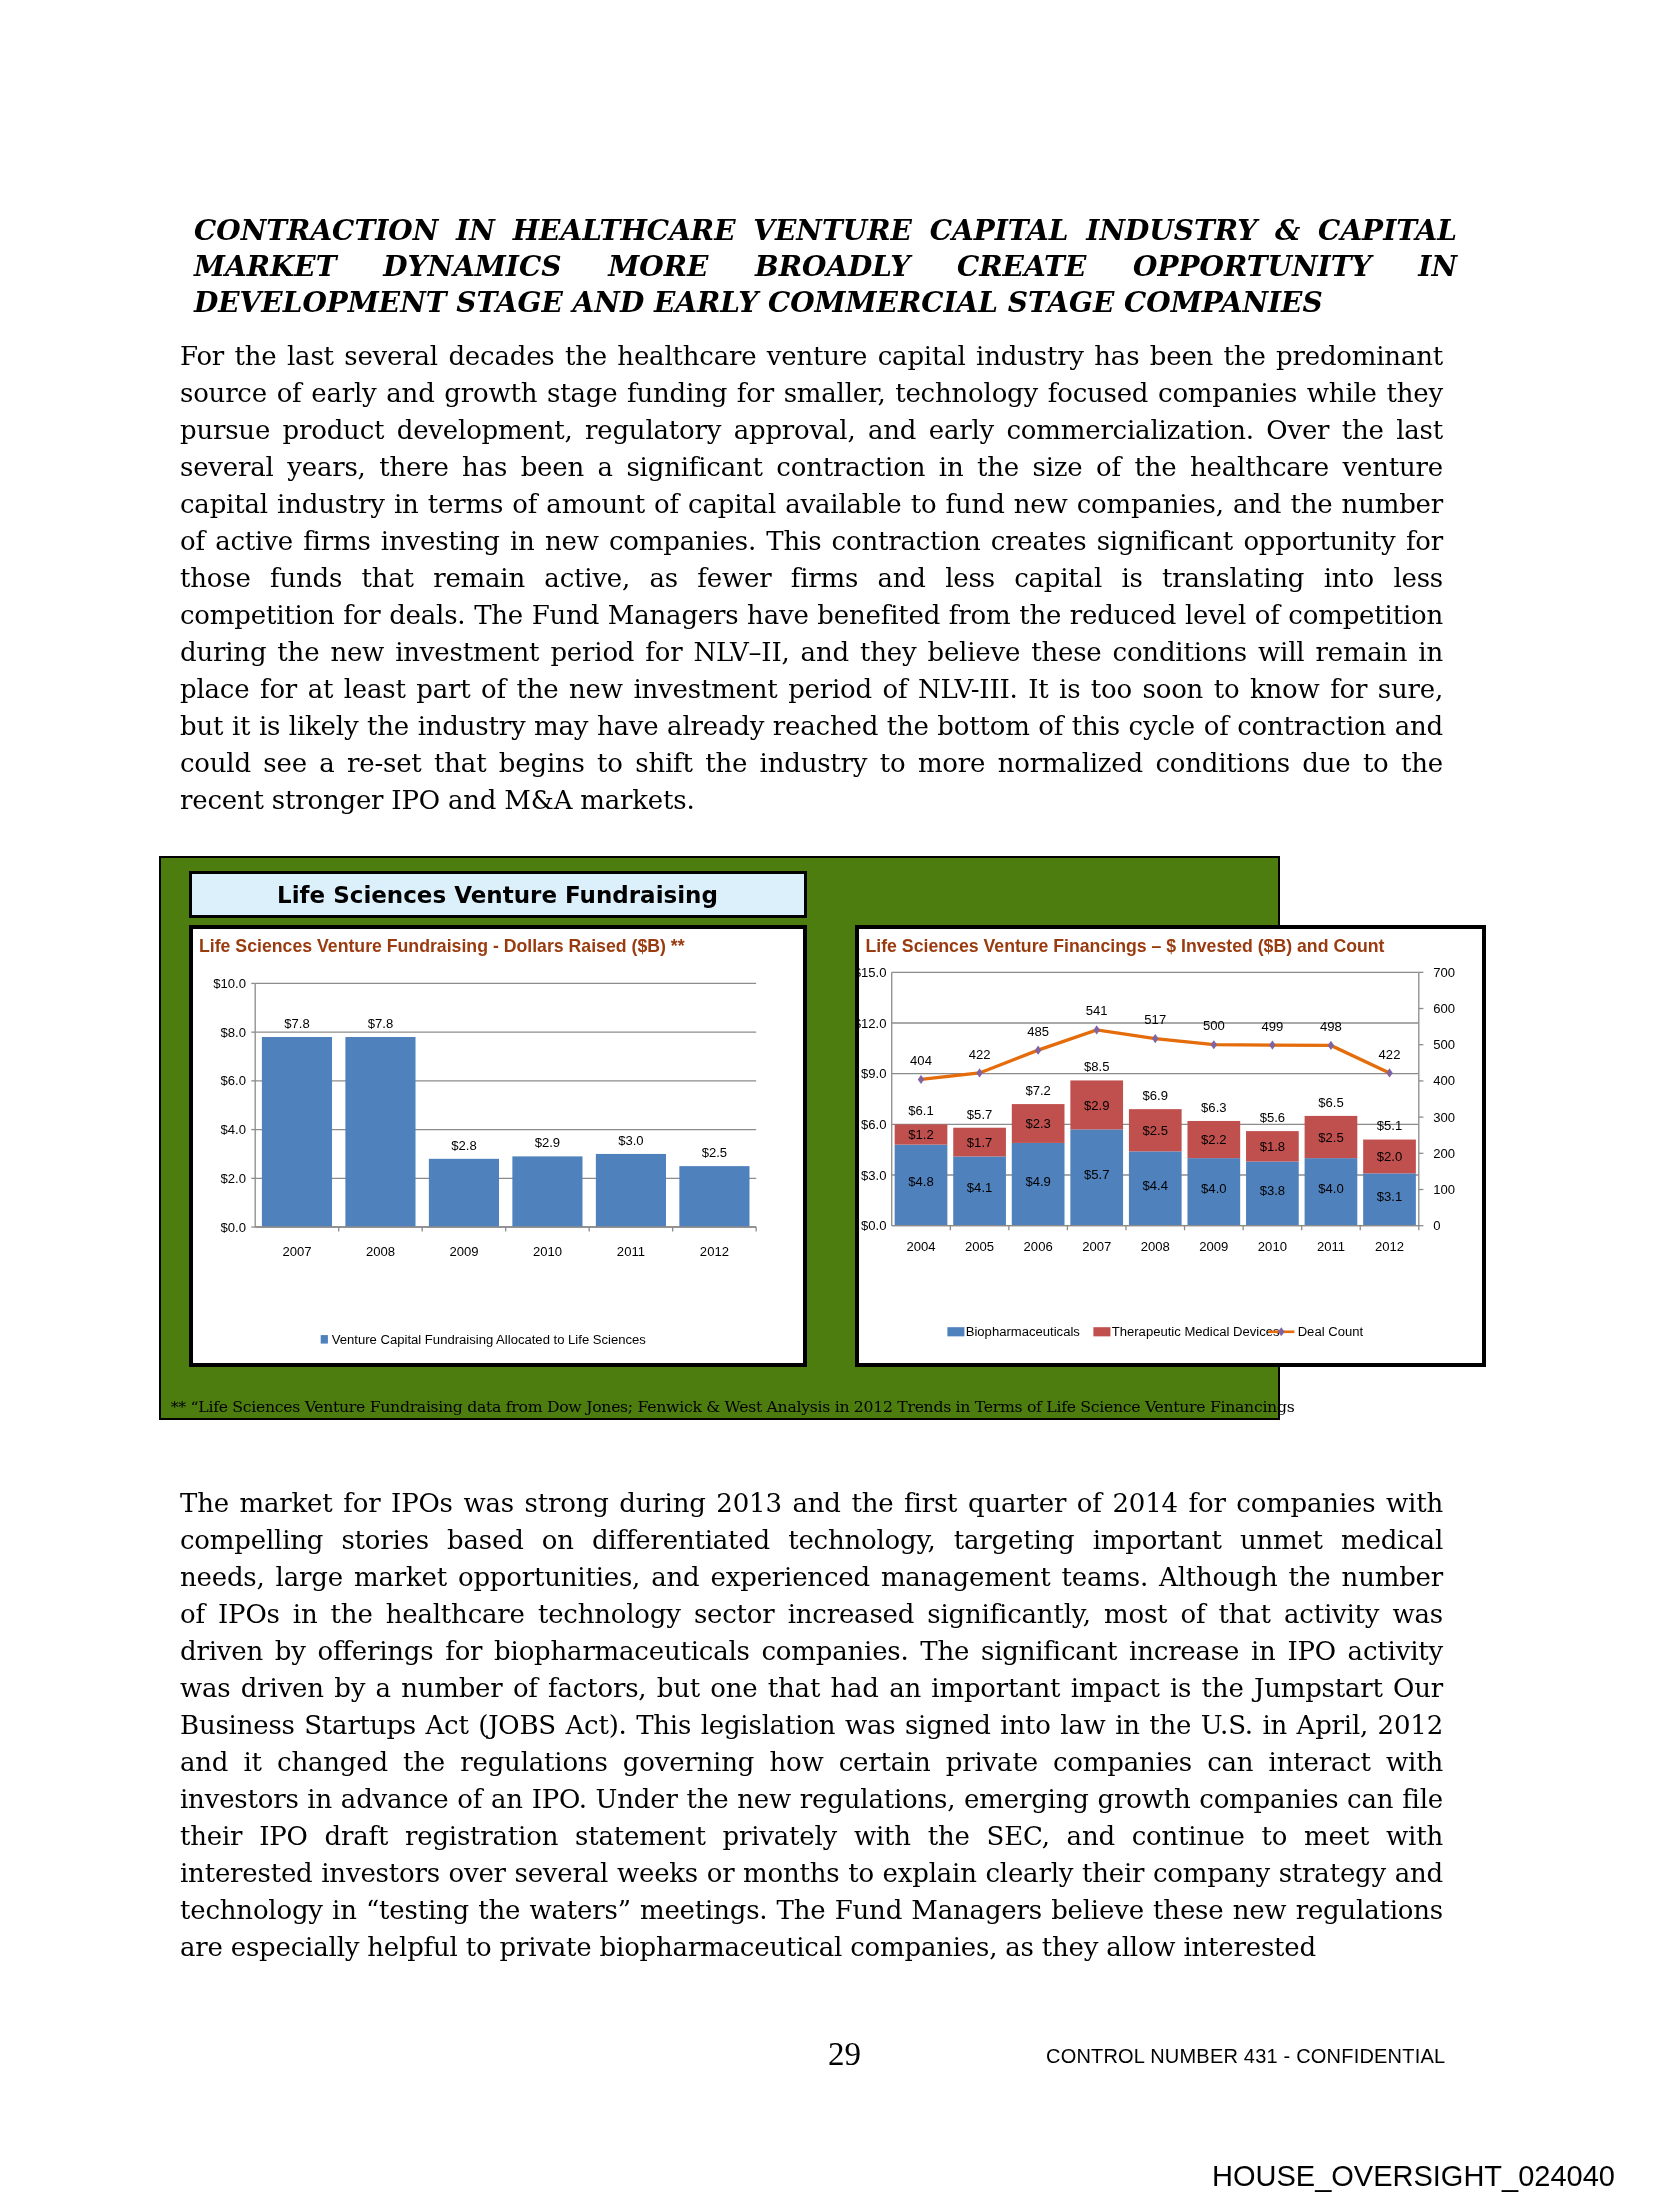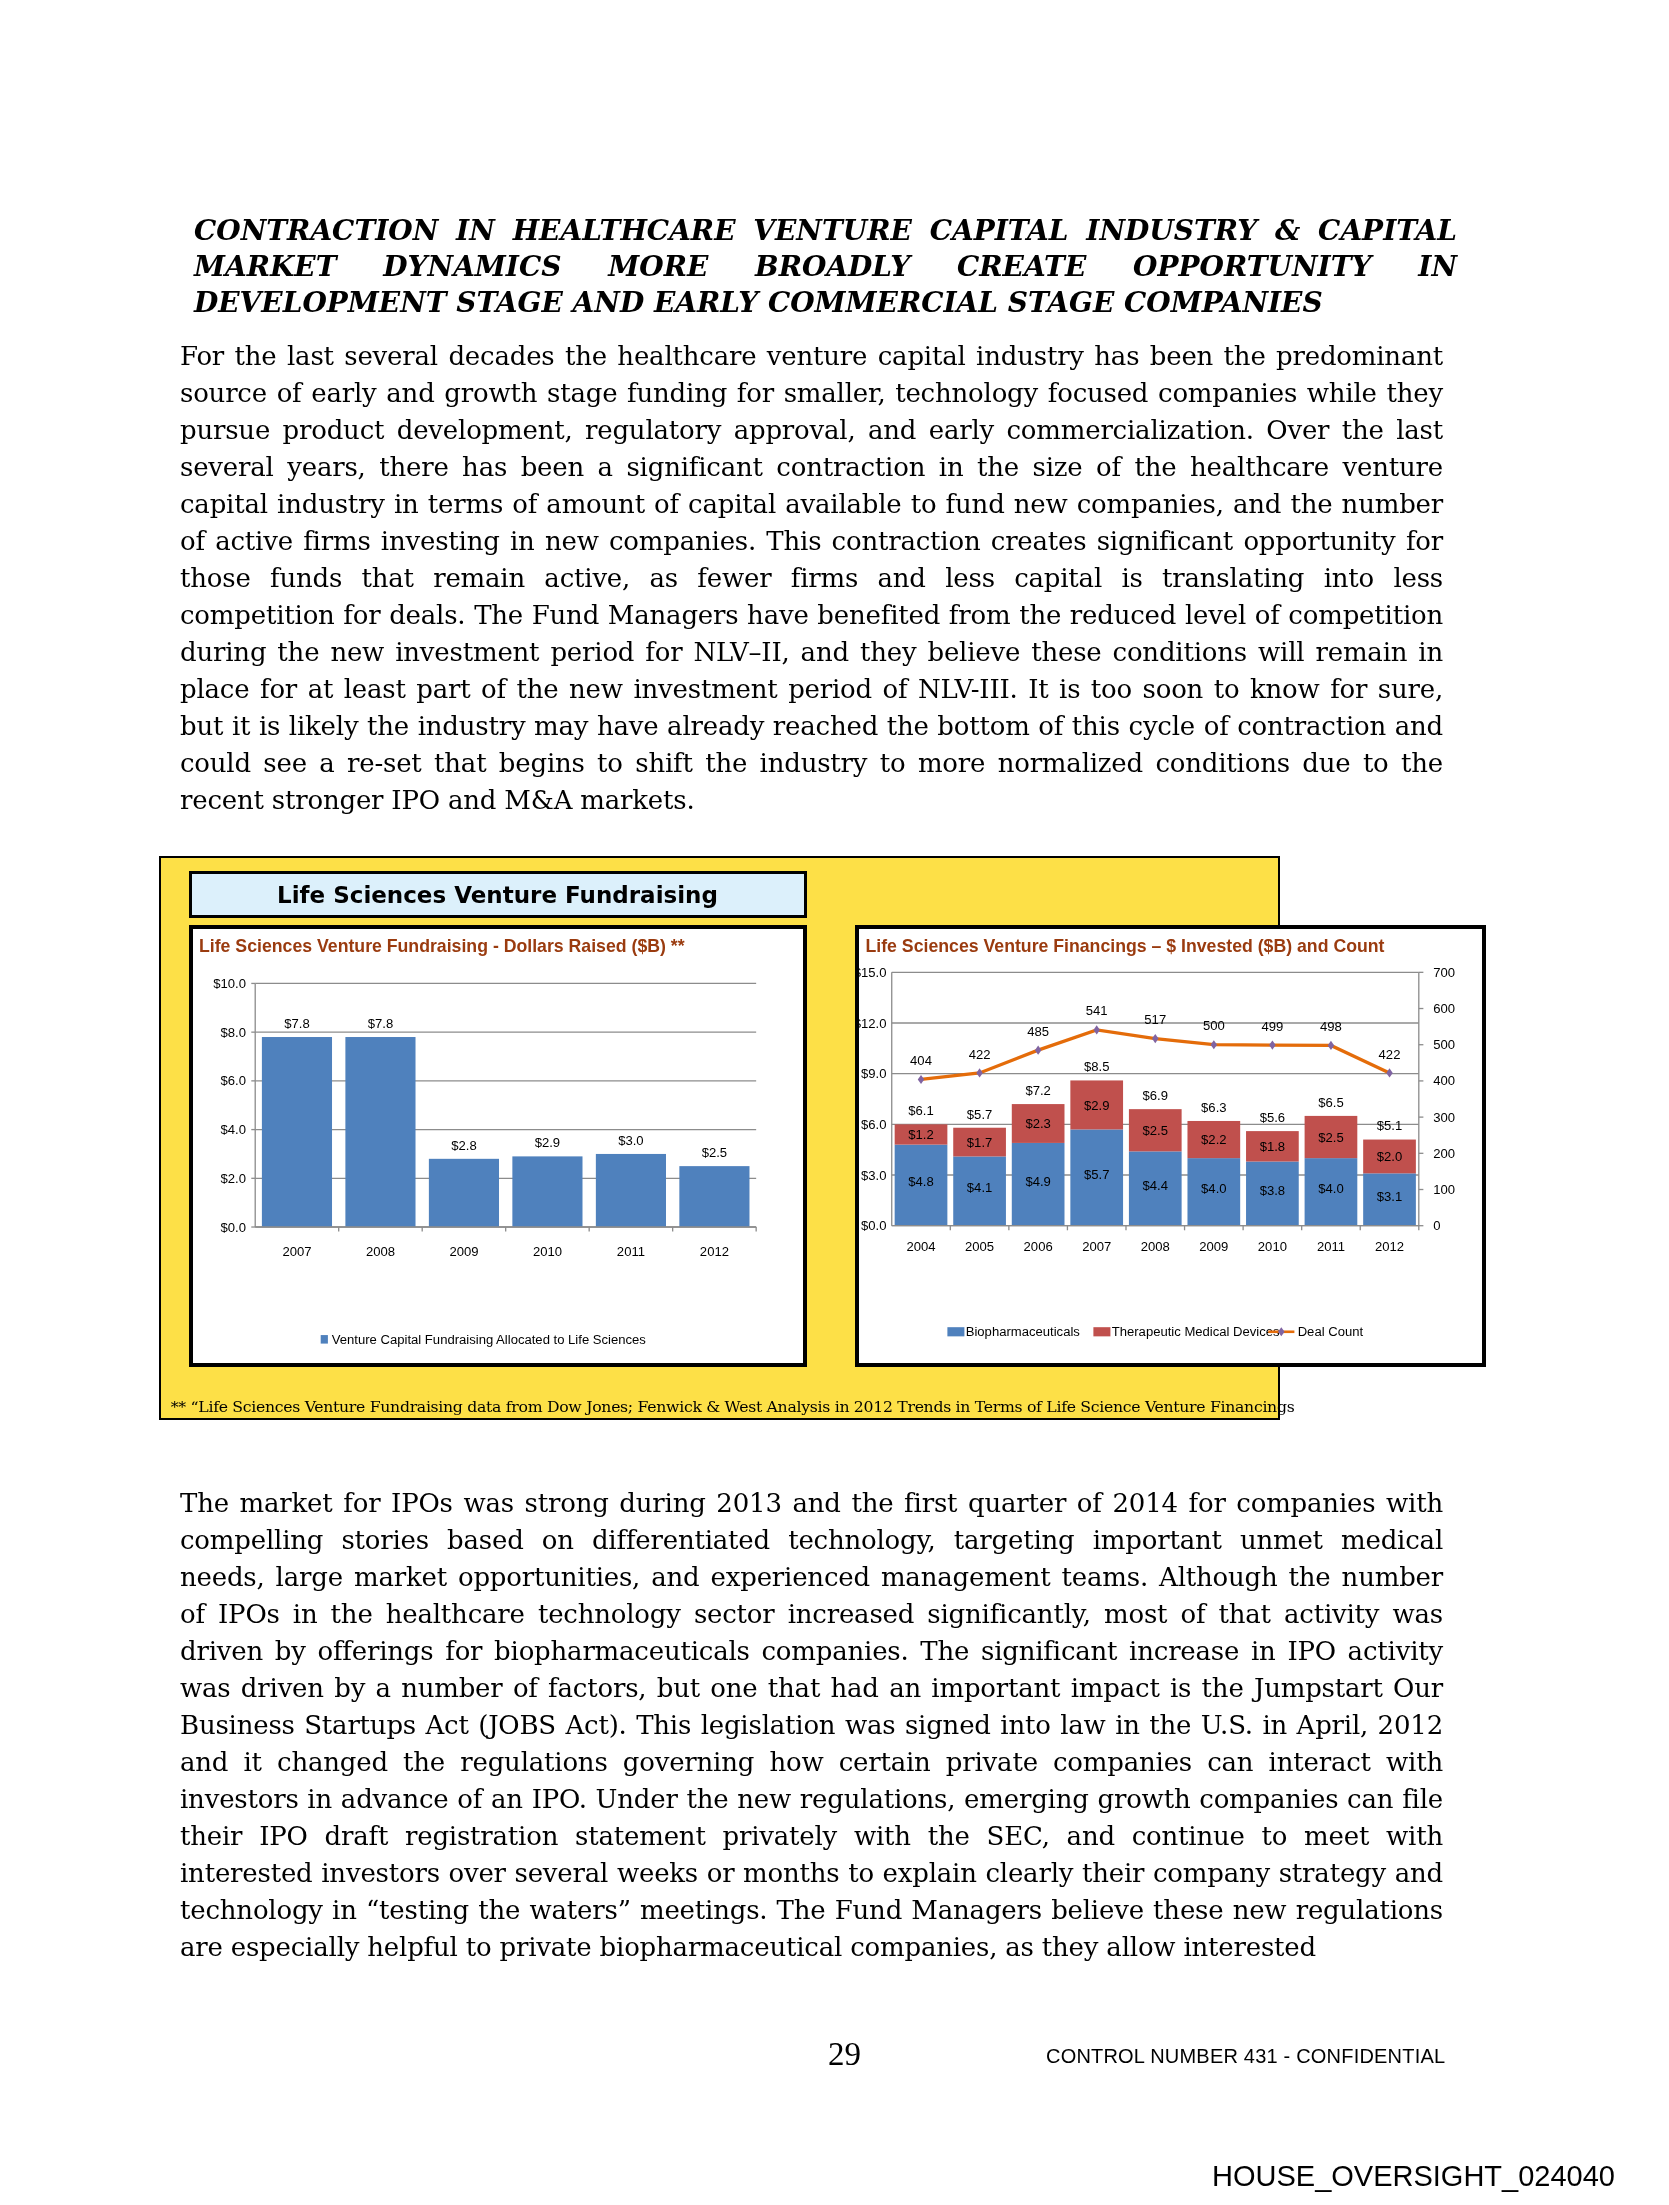--- a/index.html
+++ b/index.html
@@ -1,21 +1,21 @@
 <!DOCTYPE html>
 <html style="font-size:10.5px"><head>
 <meta charset="utf-8">
 <style>
   html, body { margin:0; padding:0; background:#ffffff; }
   body { width:1669px; height:2205px; position:relative; overflow:hidden; font-family:"DejaVu Serif", serif; color:#000; }
   .heading { position:absolute; left:194px; top:194px; width:1263px; font-family:"DejaVu Serif", serif; font-style:italic; font-weight:bold; font-size:28px; line-height:36px; text-align:justify; text-align-last:left;margin-top:19px; }
   .para { position:absolute; left:180px; width:1263px; font-size:26px; line-height:37px; text-align:justify; letter-spacing:-0.2px; }
   .para1 { top:338px; }
   .para2 { top:1455px;margin-top:30px; }
-  .chart-frame { position:absolute; left:159px; top:856px; width:1121px; height:564px; border:2px solid #000; box-sizing:border-box; background:#fde047; }
+  .chart-frame { position:absolute; left:159px; top:856px; width:1121px; height:564px; border:2px solid #000; box-sizing:border-box; background:#4d7c0f; }
   .banner { position:absolute; height:47px; background:#dcf0fb; border:3.3px solid #000; box-sizing:border-box; font-family:"DejaVu Sans", sans-serif; font-weight:bold; font-size:23px; display:flex; align-items:center; justify-content:center; }
   .banner-left { left:27.5px; top:13px; width:618px; }
   .banner-right { left:694px; top:13px; width:631px; }
   .panel { position:absolute; border:4.6px solid #000; box-sizing:border-box; background:#fff; }
   .panel-left { left:27.5px; top:67px; width:618px; height:442px; }
   .panel-right { left:694px; top:67px; width:631px; height:442px; }
   .panel-title { position:absolute; left:6.5px; top:6.5px; font-family:"Liberation Sans", sans-serif; font-weight:bold; font-size:17.7px; color:#9a3b0f; white-space:nowrap; }
   .panel svg { position:absolute; left:0; top:0; }
   .axis-text { font-family:"Liberation Sans", sans-serif; font-size:20px; fill:#000; }
   .val-text { font-family:"Liberation Sans", sans-serif; font-size:20px; fill:#000; }

